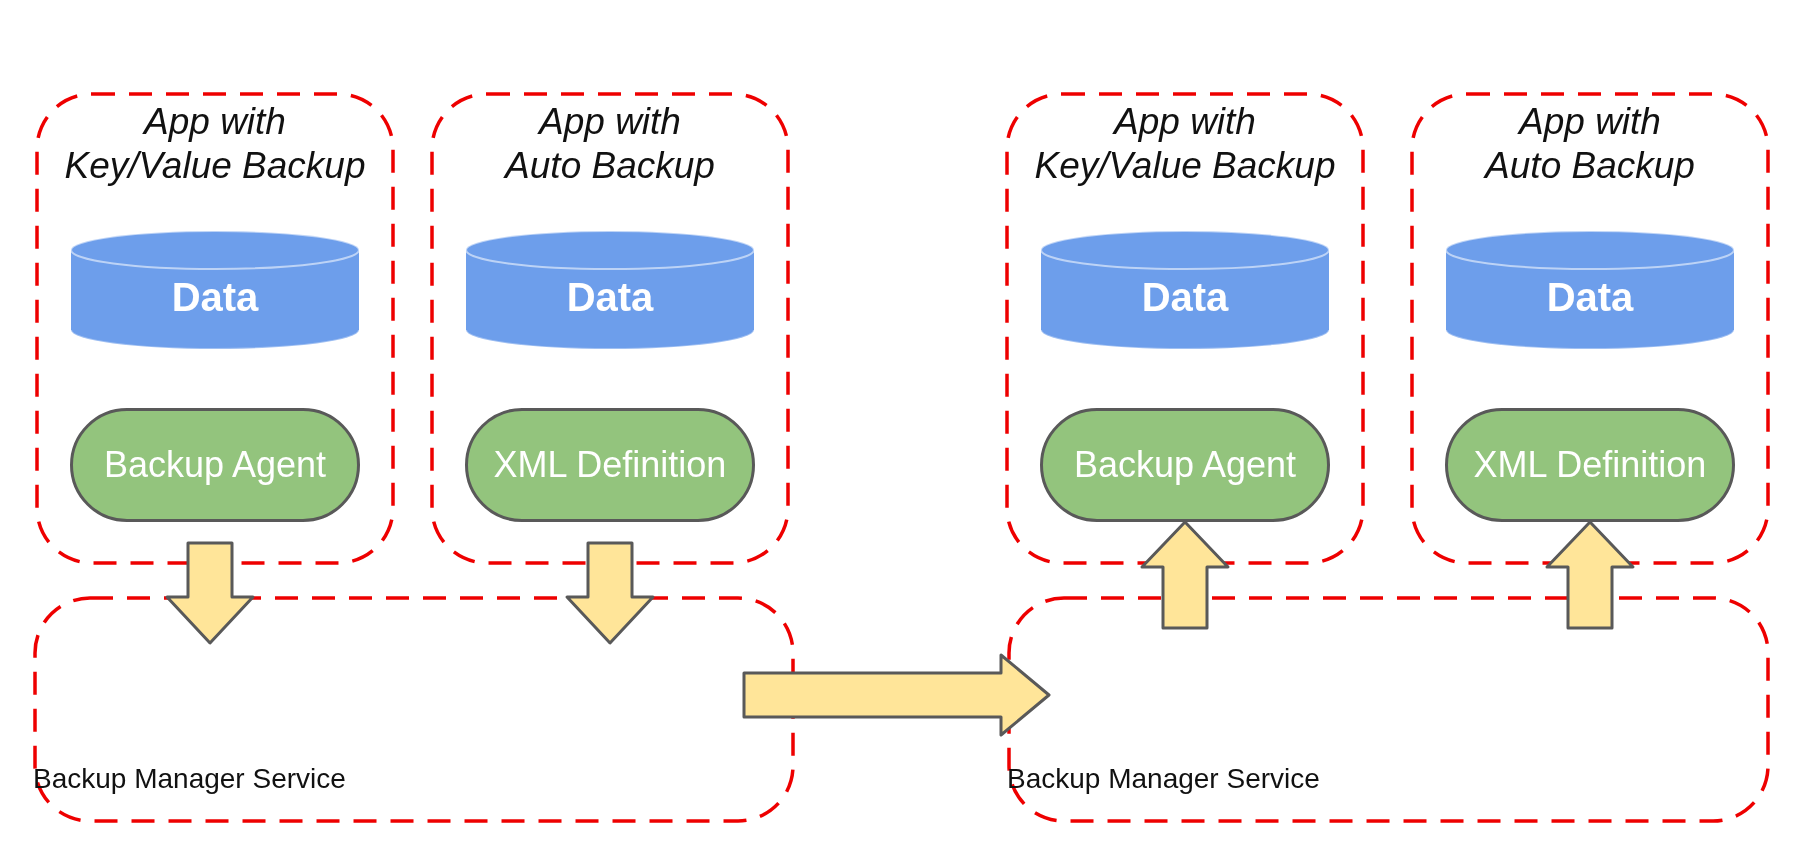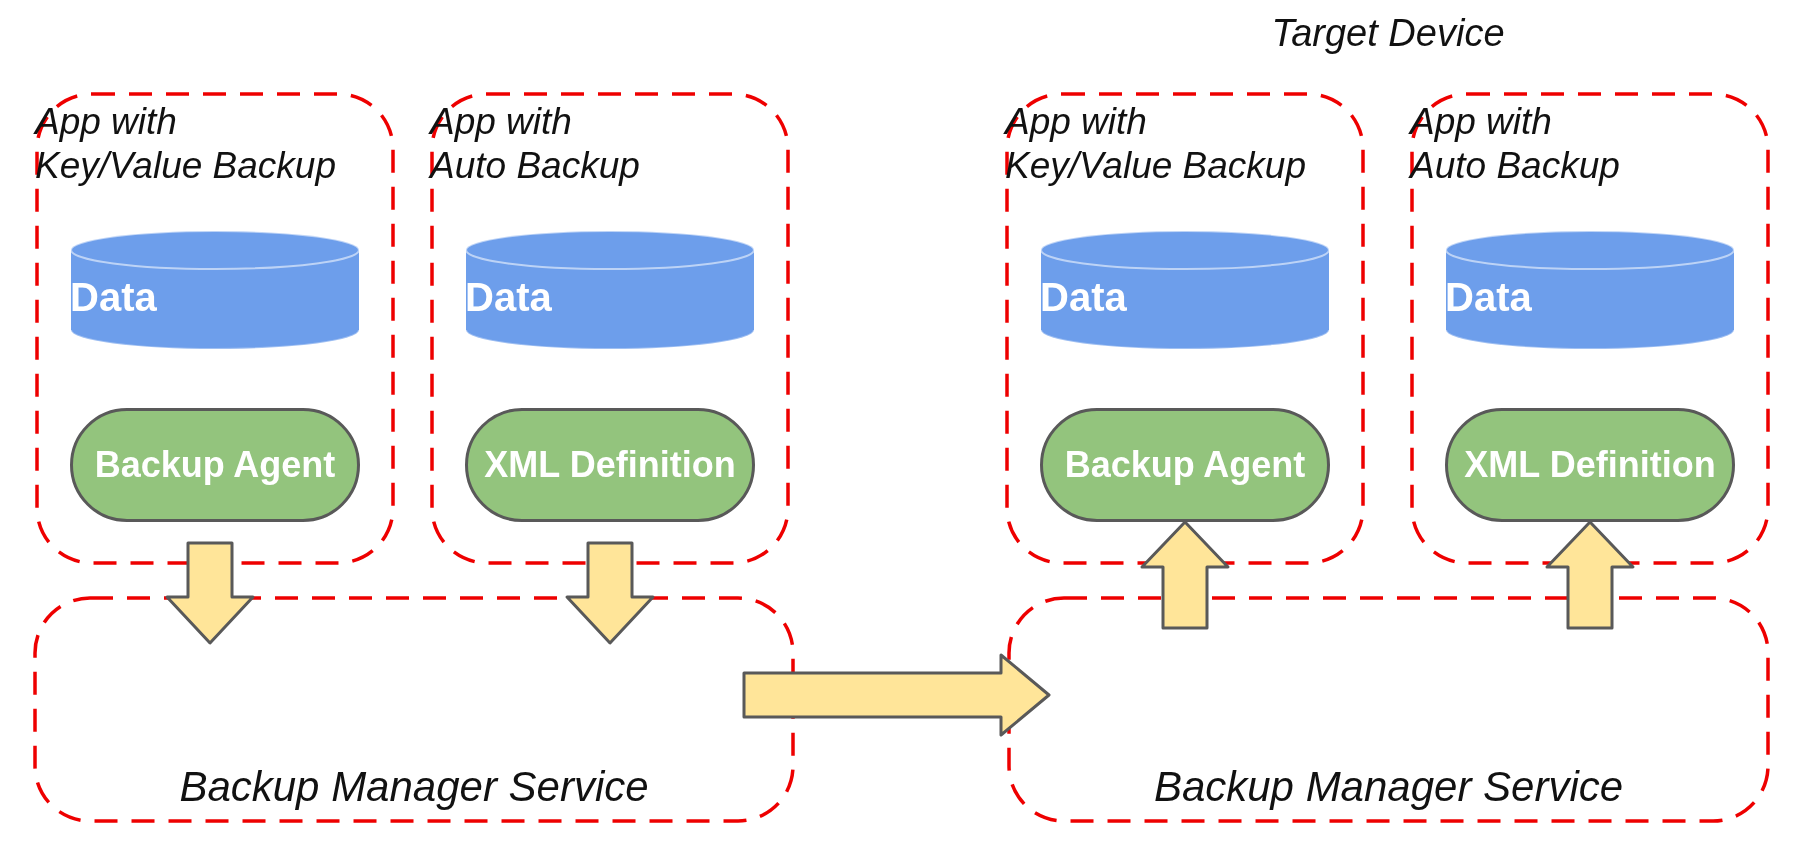--- a/index.html
+++ b/index.html
@@ -41,53 +41,54 @@
   .dashed-rect {
     fill: none;
     stroke: var(--dashed-border);
     stroke-width: 3.5;
   }
 
   .app-label {
     position: absolute;
     top: 100px;
     width: 360px;
+    text-align: center;
     font-size: 37px;
     font-style: italic;
     line-height: 44px;
     color: var(--text-dark);
     white-space: nowrap;
   }
 
   .cyl-body { fill: var(--cylinder-fill); }
   .cyl-top  { fill: var(--cylinder-fill); stroke: rgba(255,255,255,0.55); stroke-width: 2; }
   .cyl-bottom-hl { fill: none; stroke: rgba(255,255,255,0.35); stroke-width: 2; }
 
   .cyl-label {
     position: absolute;
     top: 275px;
     width: 290px;
-    text-align: left;
+    text-align: center;
     font-size: 40px;
     font-weight: bold;
     color: var(--text-light);
     white-space: nowrap;
   }
 
   .component-pill {
     position: absolute;
     top: 408px;
     width: 290px;
     height: 114px;
     background: var(--pill-fill);
     border: 3px solid var(--shape-border);
     border-radius: 57px;
     color: var(--text-light);
     font-size: 36px;
-    font-weight: bold;
+    font-weight: normal;
     text-align: center;
     line-height: 108px;
     white-space: nowrap;
   }
 
   .transport-pill {
     position: absolute;
     top: 637px;
     height: 113px;
     background: var(--pill-fill);
@@ -97,40 +98,38 @@
     font-size: 38px;
     font-weight: bold;
     text-align: center;
     line-height: 107px;
     white-space: nowrap;
   }
 
   .bms-label {
     position: absolute;
     top: 763px;
-    text-align: center;
-    font-size: 42px;
-    font-style: italic;
+    text-align: left;
+    font-size: 28px;
     color: var(--text-dark);
     white-space: nowrap;
   }
 
   .arrow-shape {
     fill: var(--arrow-fill);
     stroke: var(--shape-border);
     stroke-width: 3;
     stroke-linejoin: round;
   }
 </style>
 </head>
 <body>
 
 <div class="canvas">
 
-  <div class="device-title" style="left:1138px">Target Device</div>
 
   <svg class="abs" style="left:35px; top:92px" width="360" height="473">
     <rect class="dashed-rect" x="2" y="2" width="356" height="469" rx="55" stroke-dasharray="23 14"></rect>
   </svg>
   <div class="app-label" style="left:35px">
     <div>App with</div>
     <div>Key/Value Backup</div>
   </div>
   <svg class="abs" style="left:70px; top:230px" width="290" height="120" viewBox="0 0 290 120">
     <path class="cyl-body" d="M1,20 V100 A144,19 0 0 0 289,100 V20 Z"></path>

